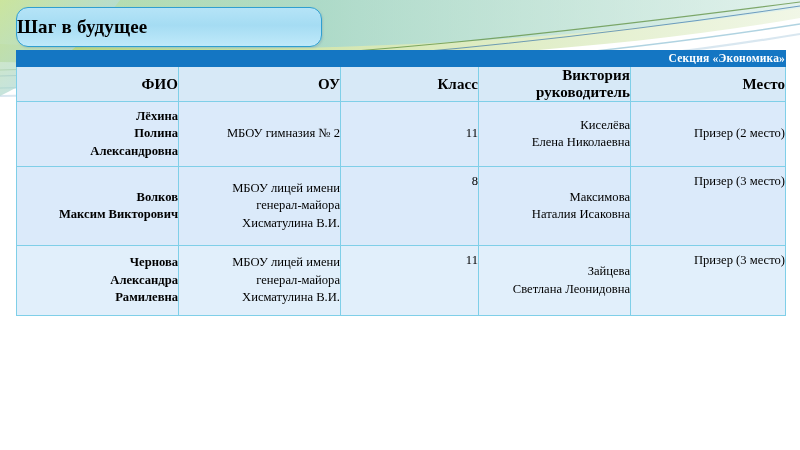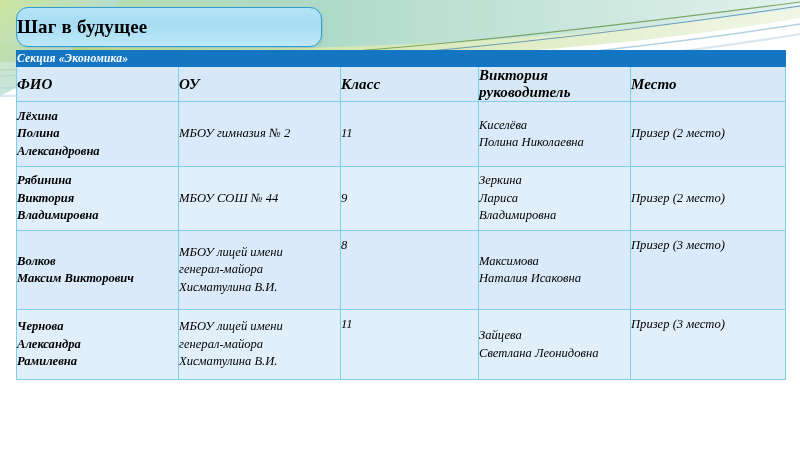--- a/index.html
+++ b/index.html
@@ -56,23 +56,22 @@
     width: 769px;
     z-index: 2;
     border-collapse: collapse;
     table-layout: fixed;
     background: #e2effa;
   }
   #results-table td, #results-table th {
     border: 1.3px solid #7fcfe8;
     padding: 0;
     vertical-align: middle;
-    text-align: left;
+    text-align: right;
     color: #000000;
-    font-style: italic;
   }
 
   .section-header-cell {
     background: #1476c3;
     color: #ffffff !important;
     font-size: 11.5px;
     font-weight: bold;
     height: 15px;
     line-height: 15px;
     border-color: #1476c3 !important;
@@ -180,38 +179,21 @@
           <span class="line">Лёхина</span>
           <span class="line">Полина</span>
           <span class="line">Александровна</span>
         </td>
         <td>
           <span class="line">МБОУ гимназия № 2</span>
         </td>
         <td>11</td>
         <td>
           <span class="line">Киселёва</span>
-          <span class="line">Полина Николаевна</span>
-        </td>
-        <td>Призер (2 место)</td>
-      </tr>
-      <tr class="data-row  r3">
-        <td class="cell-name">
-          <span class="line">Рябинина</span>
-          <span class="line">Виктория</span>
-          <span class="line">Владимировна</span>
-        </td>
-        <td>
-          <span class="line">МБОУ СОШ № 44</span>
-        </td>
-        <td>9</td>
-        <td>
-          <span class="line">Зеркина</span>
-          <span class="line">Лариса</span>
-          <span class="line">Владимировна</span>
+          <span class="line">Елена Николаевна</span>
         </td>
         <td>Призер (2 место)</td>
       </tr>
       <tr class="data-row alt r4">
         <td class="cell-name">
           <span class="line">Волков</span>
           <span class="line">Максим Викторович</span>
         </td>
         <td>
           <span class="line">МБОУ лицей имени</span>

